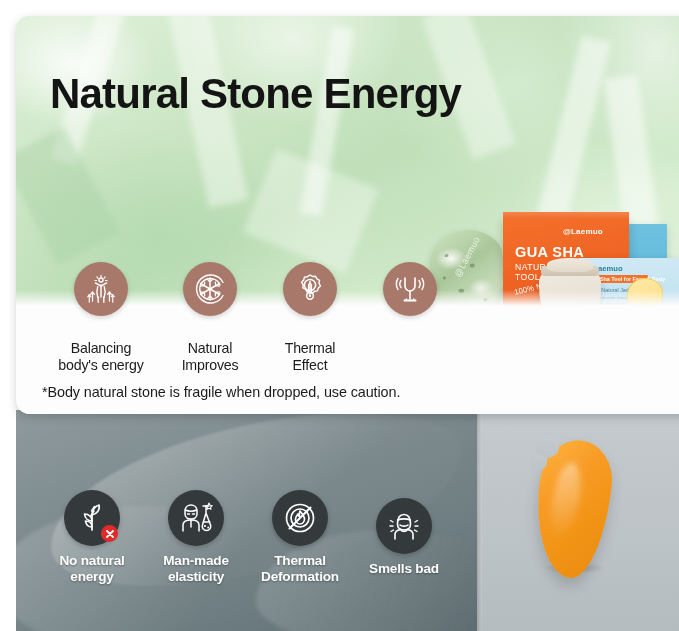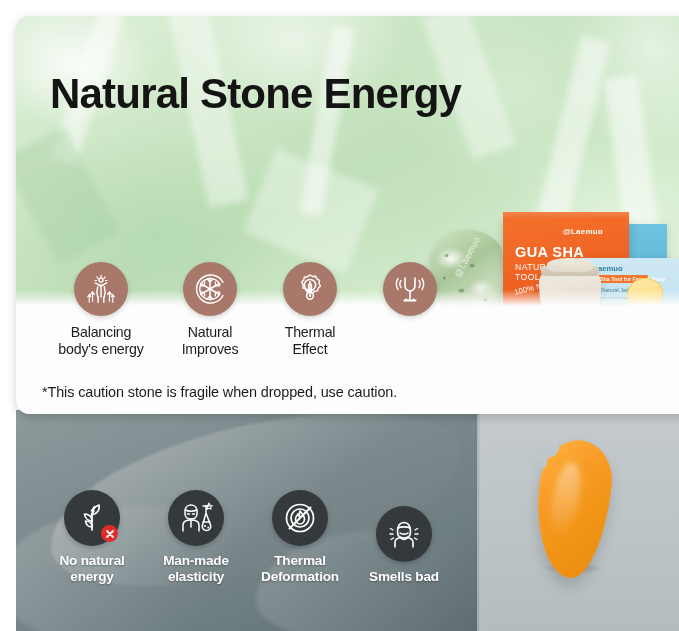--- a/index.html
+++ b/index.html
@@ -36,21 +36,21 @@
       background:linear-gradient(180deg,#c4cace,#bdc4c8);border-radius:50%;transform:rotate(6deg);}
   .gua-notch2{position:absolute;left:53px;top:44px;width:17px;height:16px;
       background:linear-gradient(180deg,#c2c9cd,#bcc3c7);border-radius:50%;transform:rotate(6deg);}
   .gua-gloss{position:absolute;left:76px;top:52px;width:26px;height:74px;
       background:linear-gradient(160deg,rgba(255,255,255,.45),rgba(255,255,255,0));
       border-radius:50%;filter:blur(3px);transform:rotate(10deg);}
   .gua-shadow{position:absolute;left:66px;top:152px;width:62px;height:12px;
       background:radial-gradient(ellipse at center,rgba(0,0,0,.20),rgba(0,0,0,0) 70%);}
 
   
-  .bottom-features{position:absolute;left:24px;top:80px;display:flex;align-items:flex-end;}
+  .bottom-features{position:absolute;left:24px;top:80px;display:flex;align-items:center;}
   .bf-item{width:104px;display:flex;flex-direction:column;align-items:center;}
   .bf-circ{width:56px;height:56px;border-radius:50%;
       background:#343a3c;display:flex;align-items:center;justify-content:center;position:relative;
       box-shadow:0 2px 5px rgba(0,0,0,.22);}
   .bf-label{margin-top:7px;color:#ffffff;font-size:13.6px;font-weight:bold;
       line-height:1.16;text-align:center;letter-spacing:-.2px;white-space:pre-line;
       text-shadow:0 1px 2px rgba(0,0,0,.35);}
   .bf-badge{position:absolute;right:2px;bottom:4px;width:17px;height:17px;border-radius:50%;
       background:#e02b28;display:flex;align-items:center;justify-content:center;}
 
@@ -83,21 +83,21 @@
       background:linear-gradient(180deg,rgba(253,253,253,0),rgba(253,253,253,1));}
 
   .headline{position:absolute;left:34px;top:26px;font-size:42px;font-weight:bold;
       color:#141414;letter-spacing:-.8px;}
 
   .top-features{position:absolute;left:26px;top:246px;display:flex;align-items:flex-start;}
   .tf-item{width:100px;display:flex;flex-direction:column;align-items:center;}
   .tf-circ{width:54px;height:54px;border-radius:50%;background:#a8796a;
       display:flex;align-items:center;justify-content:center;
       box-shadow:0 2px 5px rgba(0,0,0,.16);}
-  .tf-label{margin-top:8px;color:#1d1d1d;font-size:14.2px;line-height:1.2;
+  .tf-label{margin-top:24px;color:#1d1d1d;font-size:14.2px;line-height:1.2;
       text-align:center;white-space:pre-line;letter-spacing:-.2px;}
   .tf-w1{width:118px;}
 
   .disclaimer{position:absolute;left:26px;top:368px;font-size:14.4px;color:#1b1b1b;letter-spacing:-.1px;}
 
   
   .product{position:absolute;left:415px;top:188px;width:248px;height:132px;}
   .jade-stone{position:absolute;left:0px;top:26px;width:74px;height:96px;
       background:
         radial-gradient(22px 16px at 30% 28%,rgba(255,255,255,.9),rgba(255,255,255,0) 70%),
@@ -370,14 +370,14 @@
             <path d="M5 6.5 C2.8 9.5 2.8 14.5 5 17.5" stroke-width="1.4"></path>
             <path d="M26 8.5 C27.4 10.5 27.4 13.5 26 15.5" stroke-width="1.4"></path>
             <path d="M29 6.5 C31.2 9.5 31.2 14.5 29 17.5" stroke-width="1.4"></path>
           </svg>
         </span>
       </div>
     </div>
 
   </div>
 
-  <div class="disclaimer">*This caution stone is fragile when dropped, use caution.</div>
+  <div class="disclaimer">*Body natural stone is fragile when dropped, use caution.</div>
 </div>
 
 </body></html>

